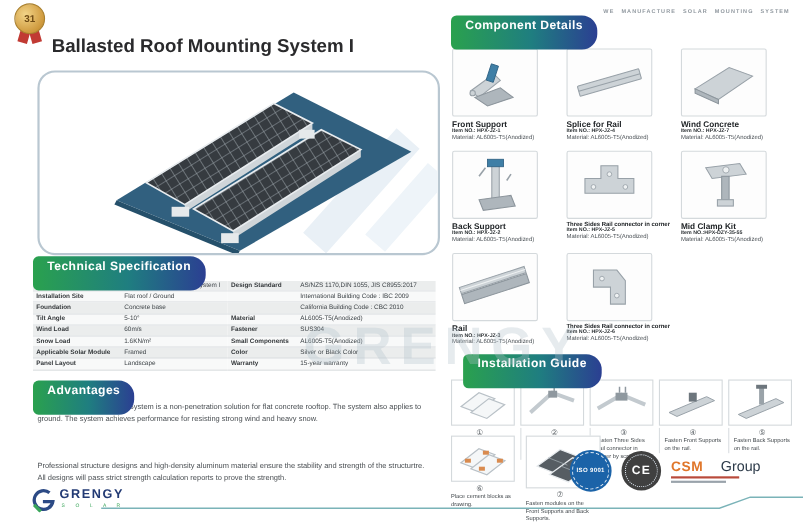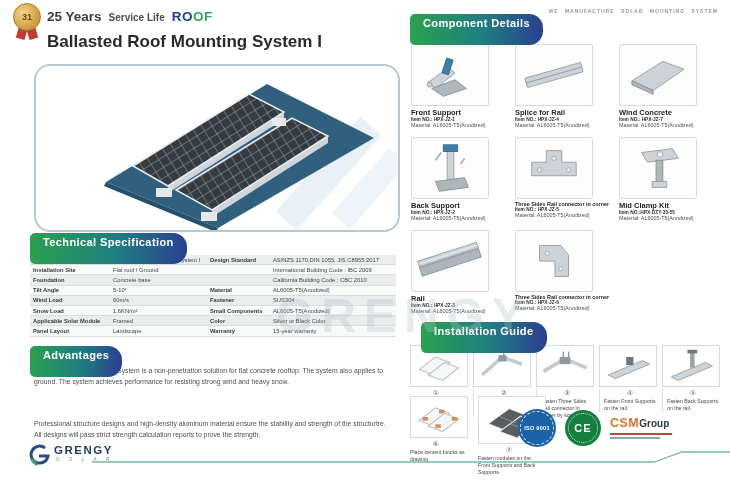--- a/index.html
+++ b/index.html
@@ -83,28 +83,28 @@
   .certs{position:absolute;left:518px;top:409px;display:flex;align-items:center;gap:9px;z-index:2;}
   .sgs{position:relative;width:44px;height:46px;}
   .sgs .ring{width:36px;height:36px;border-radius:50%;border:4px solid #df7a2b;background:#fff;
         display:flex;align-items:center;justify-content:center;font-weight:800;font-size:9px;color:#3e444a;}
   .sgs::after{content:"";position:absolute;right:0;bottom:3px;width:13px;height:4px;background:#717a82;
         transform:rotate(38deg);border-radius:2px;}
   .iso{width:38px;height:38px;border-radius:50%;background:#1b63a8;color:#fff;display:flex;
         align-items:center;justify-content:center;position:relative;}
   .iso::before{content:"";position:absolute;inset:2px;border:1px dashed rgba(255,255,255,.85);border-radius:50%;}
   .iso span{font-size:5.5px;font-weight:800;letter-spacing:.3px;}
-  .ce{width:36px;height:36px;border-radius:50%;background:#15803d;color:#fff;display:flex;
+  .ce{width:36px;height:36px;border-radius:50%;background:#404040;color:#fff;display:flex;
         align-items:center;justify-content:center;position:relative;}
   .ce::before{content:"";position:absolute;inset:3px;border:1.5px dotted rgba(230,240,250,.95);border-radius:50%;}
   .ce span{font-size:11px;font-weight:800;letter-spacing:1px;}
   .csm{display:flex;flex-direction:column;line-height:1;}
   .csm .r1{display:flex;align-items:baseline;}
   .csm .c1{font-size:12.5px;font-weight:800;color:#e0762a;letter-spacing:.5px;}
-  .csm .c2{font-size:10px;font-weight:700;color:#2c3a49;margin-left:0;}
+  .csm .c2{font-size:13px;font-weight:400;color:#2c3a49;margin-left:16px;}
   .csm .bar1{width:62px;height:2px;background:#b94a3b;margin-top:3px;}
   .csm .bar2{width:50px;height:2px;background:#9aa3ab;margin-top:2px;}
 
   
   .brandfoot{position:absolute;left:28px;top:444px;display:flex;gap:4px;align-items:flex-start;z-index:3;}
   .gname{font-size:11.5px;font-weight:800;color:#223a74;letter-spacing:1.5px;}
   .gsub{font-size:4.5px;color:#3aa65a;letter-spacing:4.2px;margin-top:1px;padding-left:2px;}
   .footline{position:absolute;left:88px;top:448px;z-index:2;}
 
   .icon-gray{fill:#cdd3d7;stroke:#98a1a8;stroke-width:1;}
@@ -114,25 +114,20 @@
 </style>
 </head>
 <body>
 
 <div class="page">
 
   <div class="badge">
     <div class="rib l"></div>
     <div class="rib r"></div>
     <div class="medal">31</div>
-  </div>
-  <div class="brand-line">
-    <span class="yrs">25 Years</span>
-    <span class="svc">Service Life</span>
-    <span class="roof"><span class="b">RO</span><span class="g">OF</span></span>
   </div>
   <div class="title">Ballasted Roof Mounting System I</div>
   <div class="tagline">WE MANUFACTURE SOLAR MOUNTING SYSTEM</div>
 
   <div class="hero">
     <svg width="362" height="164" viewBox="0 0 362 164">
       <defs>
         <pattern id="pg" width="9" height="9" patternUnits="userSpaceOnUse" patternTransform="rotate(-32)">
           <rect width="9" height="9" fill="#363b40"></rect>
           <path d="M0 0H9M0 0V9" stroke="#9aa3a9" stroke-width="1"></path>

